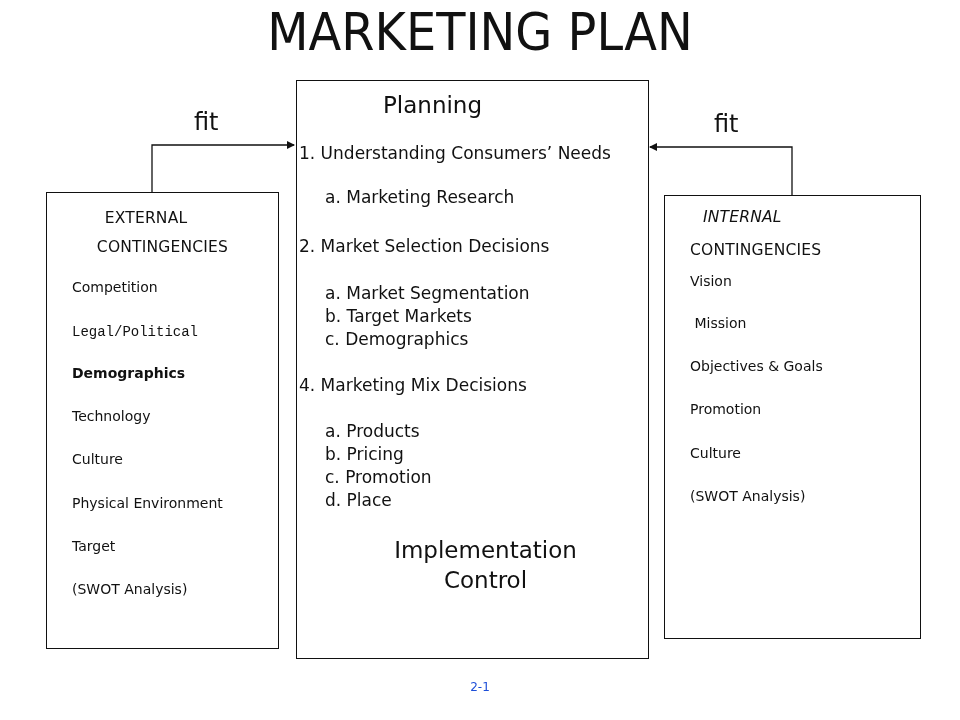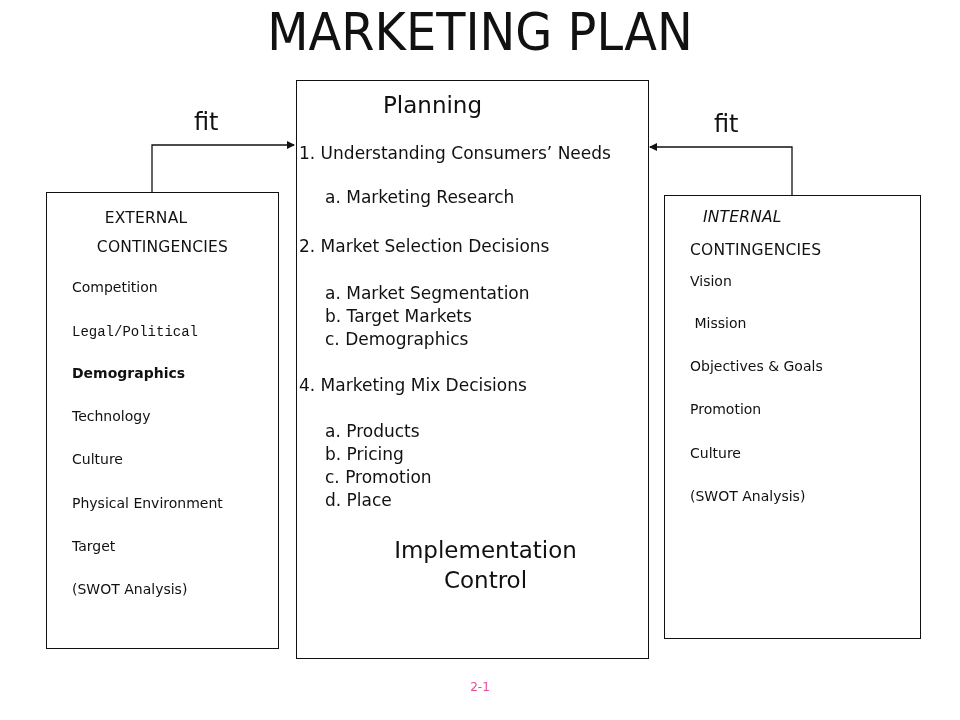--- a/index.html
+++ b/index.html
@@ -14,21 +14,21 @@
       font-family: "DejaVu Sans", sans-serif;
     }
     .box { position: absolute; border: 1.3px solid #111; box-sizing: border-box; background: #fff; }
     .fit { font-size: 24px; }
     .t18 { font-size: 14px; }
     .t17 { font-size: 17px; }
     .hdr { font-size: 15.5px; letter-spacing: 0.2px; }
     .big { font-size: 23px; }
     .center { text-align: center; }
     svg.conn { position: absolute; left: 0; top: 0; }
-    .pagenum { font-size: 12px; color: #ec4899; }
+    .pagenum { font-size: 12px; color: #1d4ed8; }
   </style>
 </head>
 <body>
 
 <div class="abs title">MARKETING PLAN</div>
 
 <svg class="conn" width="960" height="720">
   <defs>
     <marker id="arr" markerWidth="8" markerHeight="8" refX="7" refY="4" orient="auto" markerUnits="userSpaceOnUse">
       <path d="M0,0 L8,4 L0,8 z" fill="#111"></path>

